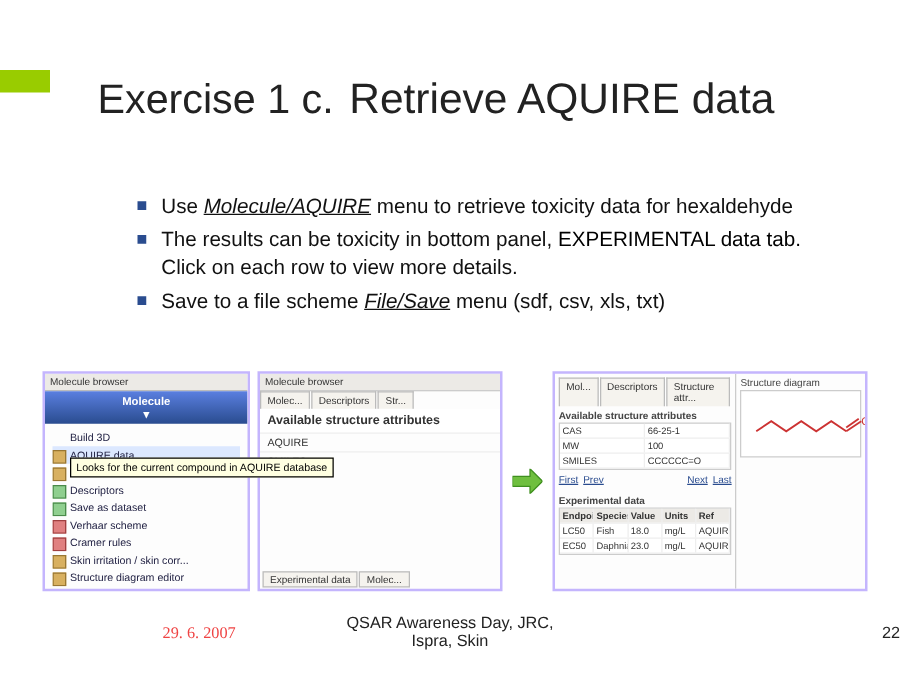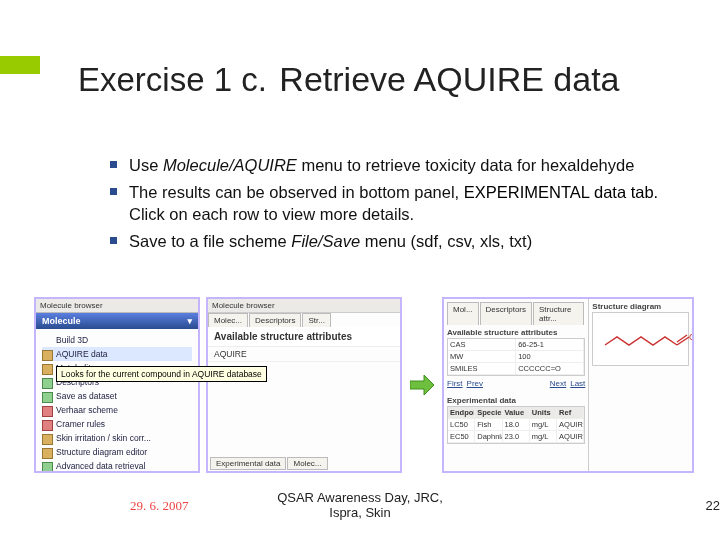--- a/index.html
+++ b/index.html
@@ -5,30 +5,30 @@
   * { box-sizing: border-box; margin: 0; padding: 0; }
   body { width: 720px; height: 540px; font-family: Verdana, Arial, sans-serif; background: #fff; position: relative; overflow: hidden; }
   .accent { position: absolute; left: 0; top: 56px; width: 40px; height: 18px; background: #9c0; }
   .accent-line { position: absolute; left: 0; top: 56px; width: 40px; height: 1px; background: #ccc; }
   .title-wrap { position: absolute; left: 78px; top: 60px; }
   .title-main { font-size: 33px; color: #222; display: inline; }
   .title-sub { font-size: 34px; color: #222; display: inline; margin-left: 8px; }
   .bullets { position: absolute; left: 110px; top: 155px; width: 560px; font-size: 16.5px; color: #111; line-height: 1.3; }
   .bullet { display: flex; gap: 12px; margin-bottom: 6px; }
   .sq { width: 7px; height: 7px; background: #2a4c8f; flex: none; margin-top: 6px; }
-  .bi { font-style: italic; }
+  .bi { font-style: italic; text-decoration: underline; }
   .bx { color: #000; }
   .shots { position: absolute; left: 34px; top: 297px; width: 660px; height: 176px; display: flex; align-items: stretch; gap: 6px; }
   .panel { border: 2px solid #c4b5fd; background: #fdfdfd; font-size: 8px; color: #333; overflow: hidden; }
   .p1 { width: 166px; }
   .p2 { width: 196px; }
   .arrow { width: 28px; display: flex; align-items: center; justify-content: center; }
   .arrow svg { width: 24px; height: 20px; }
   .p3 { flex: 1; }
-  .win-title { background: linear-gradient(#5a7fe0,#2a4c8f); color: #fff; padding: 3px 6px; font-size: 9px; font-weight: bold; display: flex; justify-content: space-between; align-items: center; }
+  .win-title { background: linear-gradient(#5a7fe0,#2a4c8f); color: #fff; padding: 3px 6px; font-size: 9px; font-weight: bold; display: flex; justify-content: space-between; align-items: center; flex-direction: column; }
   .mol-section { padding: 4px 6px; }
   .mol-item { padding: 2px 0 2px 14px; font-size: 8.5px; color: #224; position: relative; white-space: nowrap; overflow: hidden; text-overflow: ellipsis; }
   .mol-item.icon::before { content: ''; position: absolute; left: 0; top: 3px; width: 9px; height: 9px; background: #d8b060; border: 1px solid #997733; }
   .mol-item.icon2::before { content: ''; position: absolute; left: 0; top: 3px; width: 9px; height: 9px; background: #8fcf8f; border: 1px solid #4a8a4a; }
   .mol-item.icon3::before { content: ''; position: absolute; left: 0; top: 3px; width: 9px; height: 9px; background: #e08080; border: 1px solid #a04040; }
   .mol-item.sel { background: #dce8ff; }
   .tooltip { position: absolute; left: 56px; top: 366px; background: #ffffe1; border: 1px solid #000; padding: 2px 4px; font-size: 8.5px; z-index: 5; }
   .p2-head { background: #eceae6; padding: 2px 4px; font-size: 8px; border-bottom: 1px solid #ccc; }
   .p2-tabs { display: flex; font-size: 8px; }
   .p2-tab { padding: 2px 5px; background: #f5f3ee; border: 1px solid #bbb; border-bottom: none; margin-right: 1px; }
@@ -38,21 +38,21 @@
   .p3-col { display: flex; height: 100%; }
   .p3-left { flex: 1; padding: 3px; display: flex; flex-direction: column; justify-content: center; }
   .p3-right { width: 118px; border-left: 1px solid #ccc; padding: 3px; }
   .p3-tabs { display: flex; font-size: 8px; margin-bottom: 2px; }
   .p3-sec-title { font-size: 8px; font-weight: bold; color: #444; padding: 1px 0; }
   .grid { border: 1px solid #ccc; font-size: 7.5px; background: #fff; }
   .grid-row { display: flex; border-bottom: 1px solid #eee; }
   .grid-cell { flex: 1; padding: 1px 2px; border-right: 1px solid #eee; overflow: hidden; white-space: nowrap; }
   .grid-h .grid-cell { background: #eceae6; font-weight: bold; }
   .nav-links { font-size: 8px; color: #2a4c8f; text-decoration: underline; padding: 3px 0; display: flex; gap: 4px; }
-  .struct-title { font-size: 8px; font-weight: bold; color: #444; margin-bottom: 1px; }
+  .struct-title { font-size: 8px; font-weight: normal; color: #444; margin-bottom: 1px; }
   .struct-box { border: 1px solid #ccc; height: 54px; background: #fff; position: relative; }
   .mol-draw { position: absolute; left: 10px; top: 18px; }
   .footer-date { position: absolute; left: 130px; top: 498px; font-size: 13px; color: #ef4444; font-family: Liberation Serif, serif; }
   .footer-center { position: absolute; left: 0; right: 0; top: 490px; text-align: center; font-size: 13px; color: #222; }
   .footer-page { position: absolute; right: 0; top: 498px; font-size: 13px; color: #222; }
   .exp-area { flex: 1; margin-top: 4px; }
 </style>
 </head>
 <body>
 
@@ -64,21 +64,21 @@
   <span class="title-sub">Retrieve AQUIRE data</span>
 </div>
 
 <div class="bullets">
   <div class="bullet">
     <div class="sq"></div>
     <div><span>Use </span><span class="bi">Molecule/AQUIRE</span><span> menu to retrieve toxicity data for hexaldehyde</span></div>
   </div>
   <div class="bullet">
     <div class="sq"></div>
-    <div><span>The results can be observed in bottom panel, </span><span class="bx">EXPERIMENTAL data tab.</span><span> Click on each row to view more details.</span></div>
+    <div><span>The results can be toxicity in bottom panel, </span><span class="bx">EXPERIMENTAL data tab.</span><span> Click on each row to view more details.</span></div>
   </div>
   <div class="bullet">
     <div class="sq"></div>
     <div><span>Save to a file scheme </span><span class="bi">File/Save</span><span> menu (sdf, csv, xls, txt)</span></div>
   </div>
 </div>
 
 <div class="shots">
 
   <div class="panel p1">

